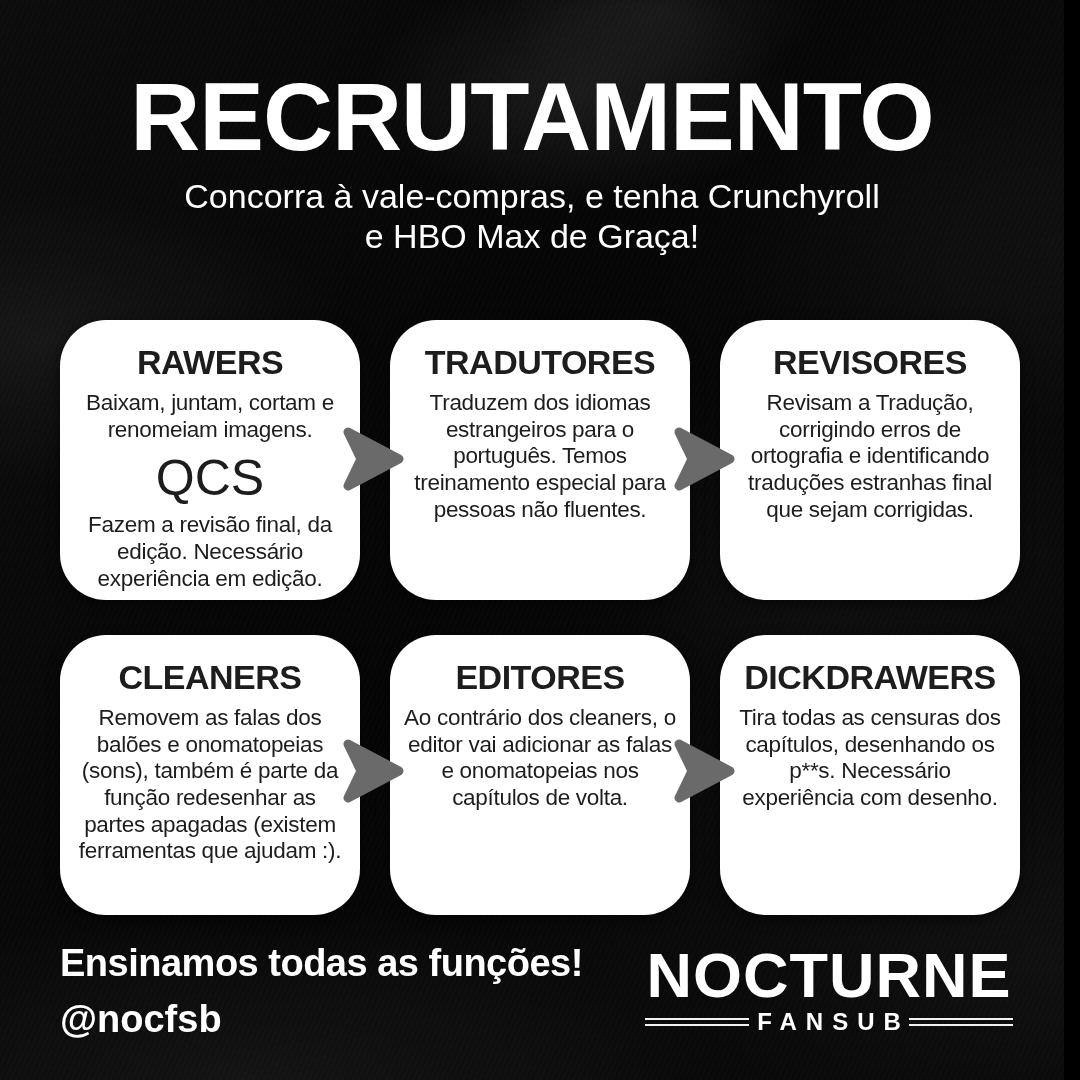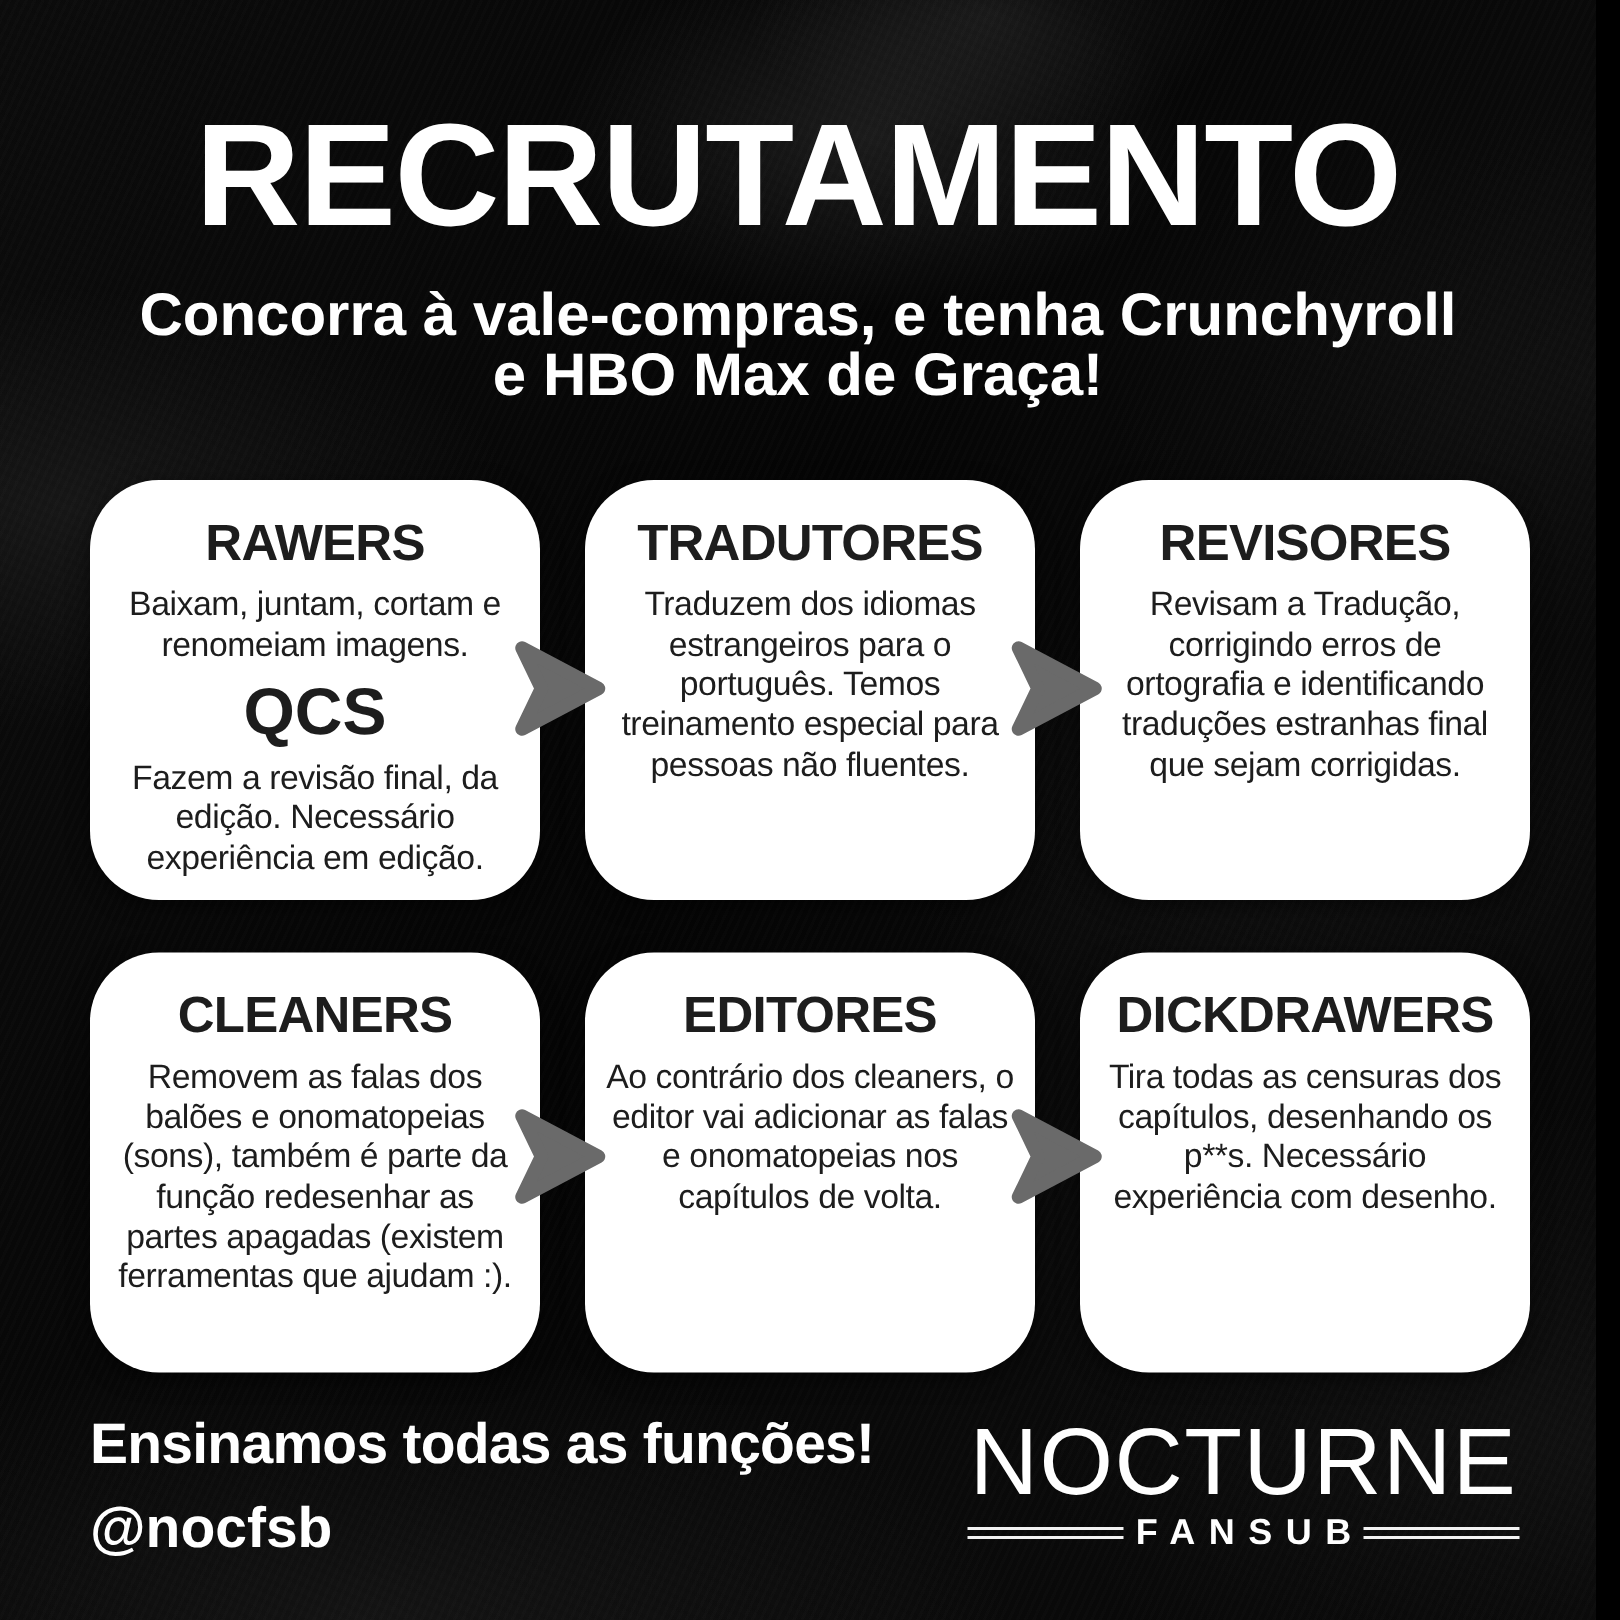--- a/index.html
+++ b/index.html
@@ -38,24 +38,24 @@
     text-align: center;
     font-size: 97px;
     font-weight: bold;
     letter-spacing: -1px;
     line-height: 1.0;
     color: #ffffff;
   }
 
   .subtitle {
     position: absolute;
-    top: 190px; left: 0; width: 100%;
-    text-align: center;
-    font-size: 40px;
-    font-weight: bold;
+    top: 176px; left: 0; width: 100%;
+    text-align: center;
+    font-size: 34px;
+    font-weight: normal;
     line-height: 40px;
     color: #ffffff;
   }
 
   .cards {
     position: absolute;
     left: 60px; top: 320px;
     width: 960px;
     display: grid;
     grid-template-columns: repeat(3, 300px);
@@ -82,22 +82,22 @@
     margin-bottom: 9px;
     white-space: nowrap;
   }
   .card-body {
     font-size: 22.5px;
     font-weight: normal;
     line-height: 1.18;
     letter-spacing: -0.3px;
   }
   .card-subtitle {
-    font-size: 44px;
-    font-weight: bold;
+    font-size: 50px;
+    font-weight: normal;
     line-height: 1.1;
     margin: 8px 0 6px 0;
   }
 
   .flow-arrow { position: absolute; z-index: 3; }
   .arrow-r1-a { left: 343px; top: 426px; }
   .arrow-r1-b { left: 674px; top: 426px; }
   .arrow-r2-a { left: 343px; top: 738px; }
   .arrow-r2-b { left: 674px; top: 738px; }
 
@@ -118,21 +118,21 @@
   }
 
   .logo {
     position: absolute;
     left: 645px; top: 944px;
     width: 368px;
     text-align: center;
   }
   .logo-name {
     font-size: 63px;
-    font-weight: normal;
+    font-weight: bold;
     letter-spacing: 1px;
     line-height: 1.0;
     color: #ffffff;
     white-space: nowrap;
   }
   .logo-sub-row {
     display: flex;
     align-items: center;
     gap: 8px;
     margin-top: 1px;

